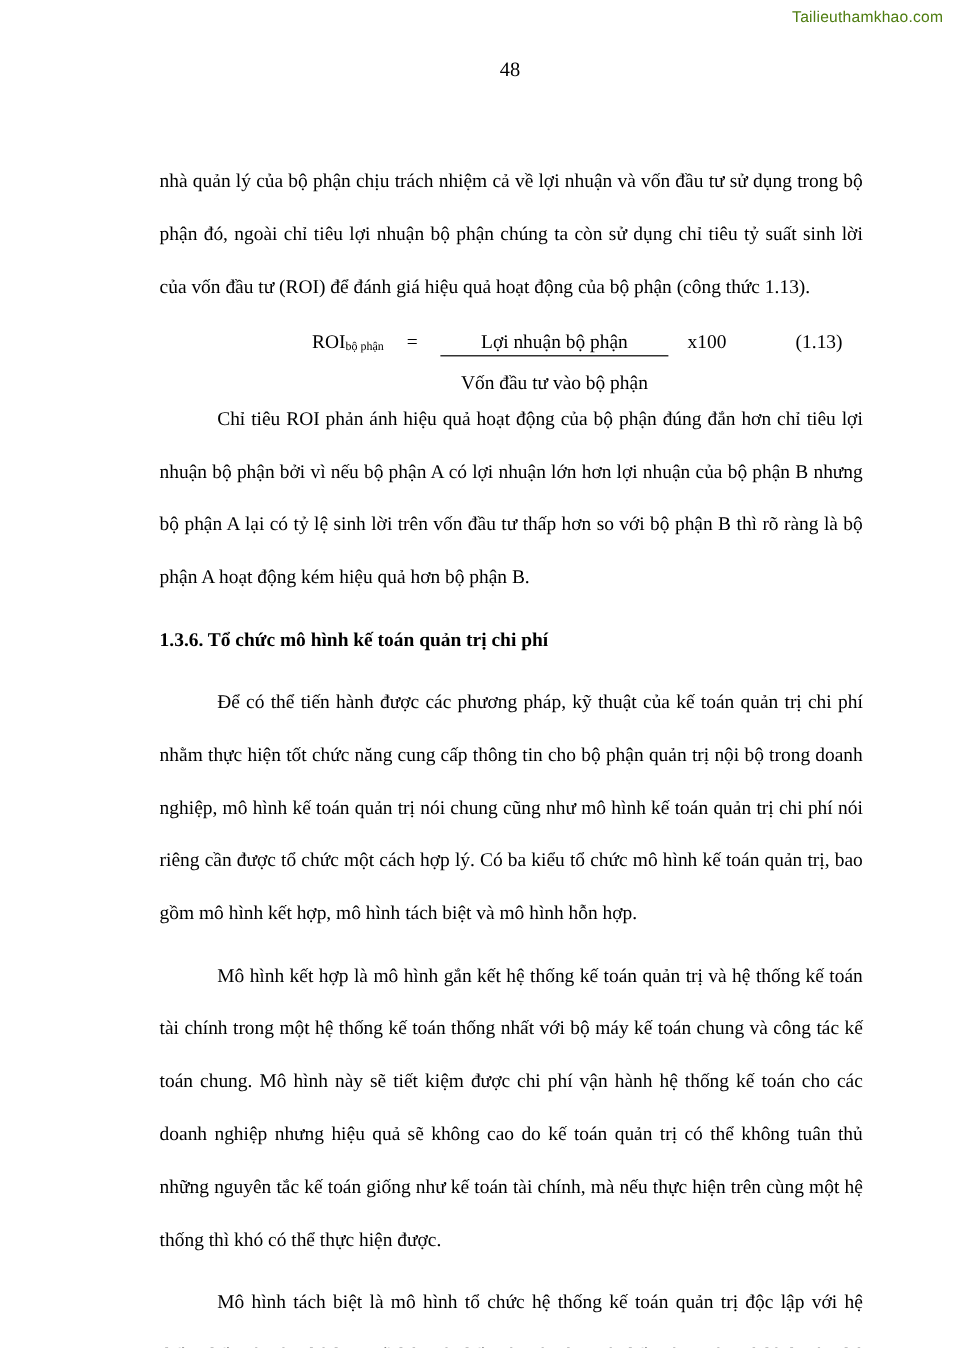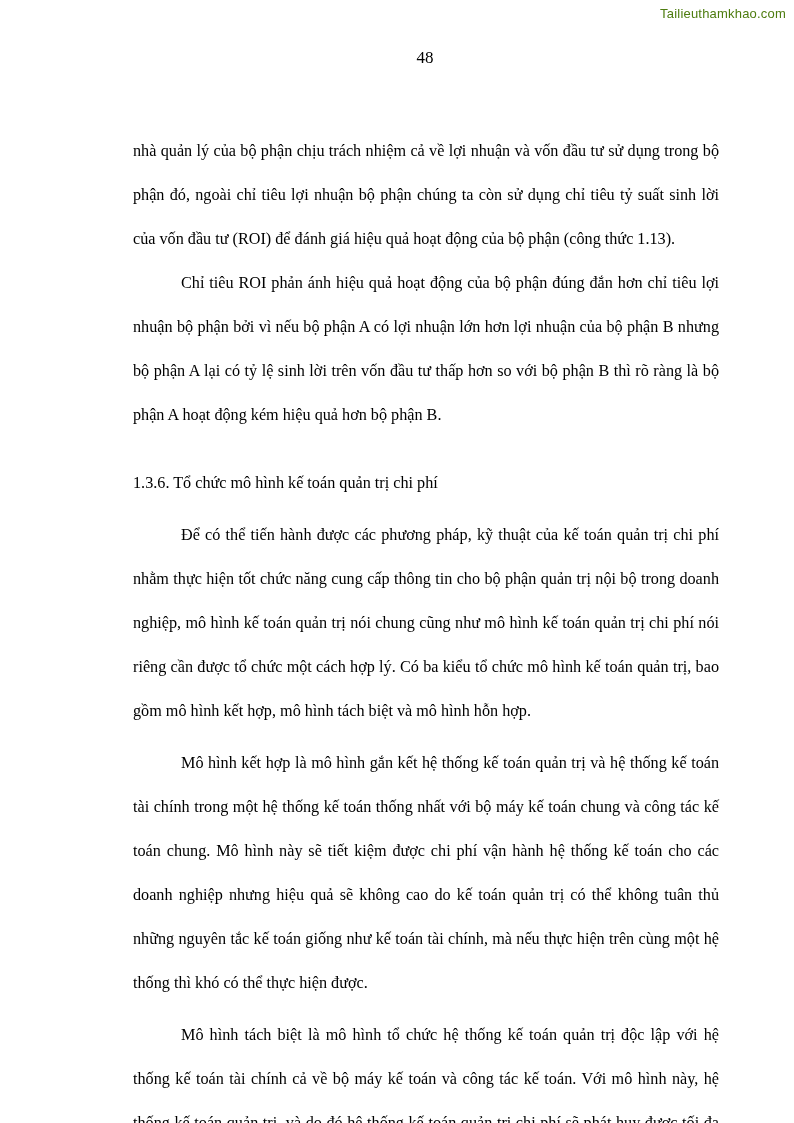--- a/index.html
+++ b/index.html
@@ -5,40 +5,49 @@
   html, body { margin: 0; padding: 0; background: #ffffff; }
   body { width: 794px; height: 1123px; position: relative; overflow: hidden;
          font-family: "Liberation Serif", "DejaVu Serif", serif; color: #000; }
   .watermark { position: absolute; top: 6px; right: 8px; font-family: "Liberation Sans", sans-serif;
                font-size: 13px; color: #4d7c0f; letter-spacing: 0.2px; }
   .page-number { position: absolute; top: 48px; left: 0; width: 850px; text-align: center; font-size: 17px; }
   .content { position: absolute; left: 133px; top: 129px; width: 586px; font-size: 16.2px; line-height: 44px; }
   .para { margin: 0; text-align: justify; }
   .indent { text-indent: 48px; }
   .gap { margin-top: 8px; }
-  .heading { font-weight: normal; margin: 24px 0 0 0; }
+  .heading { font-weight: bold; margin: 8px 0 0 0; }
   .formula { position: relative; height: 64px; margin: 2px 0 0 0; }
   .f-lhs { position: absolute; left: 127px; top: 0; }
   .f-lhs sub { font-size: 10px; vertical-align: -2px; }
   .f-eq { position: absolute; left: 206px; top: 0; }
   .f-num { position: absolute; left: 234px; top: 0; width: 190px; text-align: center; }
   .f-bar { position: absolute; left: 234px; top: 33px; width: 190px; border-top: 1px solid #000; }
   .f-den { position: absolute; left: 234px; top: 34px; width: 190px; text-align: center; }
   .f-mult { position: absolute; left: 440px; top: 0; }
   .f-tag { position: absolute; left: 530px; top: 0; }
 </style>
 </head>
 <body>
 
 <div class="watermark">Tailieuthamkhao.com</div>
 <div class="page-number">48</div>
 
 <div class="content">
   <p class="para">nhà quản lý của bộ phận chịu trách nhiệm cả về lợi nhuận và vốn đầu tư sử dụng trong bộ phận đó, ngoài chỉ tiêu lợi nhuận bộ phận chúng ta còn sử dụng chỉ tiêu tỷ suất sinh lời của vốn đầu tư (ROI) để đánh giá hiệu quả hoạt động của bộ phận (công thức 1.13).</p>
 
+  <div class="formula">
+    <span class="f-lhs"><span>ROI</span><sub>bộ phận</sub></span>
+    <span class="f-eq">=</span>
+    <span class="f-num">Lợi nhuận bộ phận</span>
+    <span class="f-bar"></span>
+    <span class="f-den">Vốn đầu tư vào bộ phận</span>
+    <span class="f-mult">x100</span>
+    <span class="f-tag">(1.13)</span>
+  </div>
 
   <p class="para indent">Chỉ tiêu ROI phản ánh hiệu quả hoạt động của bộ phận đúng đắn hơn chỉ tiêu lợi nhuận bộ phận bởi vì nếu bộ phận A có lợi nhuận lớn hơn lợi nhuận của bộ phận B nhưng bộ phận A lại có tỷ lệ sinh lời trên vốn đầu tư thấp hơn so với bộ phận B thì rõ ràng là bộ phận A hoạt động kém hiệu quả hơn bộ phận B.</p>
 
   <p class="heading">1.3.6. Tổ chức mô hình kế toán quản trị chi phí</p>
 
   <p class="para indent gap">Để có thể tiến hành được các phương pháp, kỹ thuật của kế toán quản trị chi phí nhằm thực hiện tốt chức năng cung cấp thông tin cho bộ phận quản trị nội bộ trong doanh nghiệp, mô hình kế toán quản trị nói chung cũng như mô hình kế toán quản trị chi phí nói riêng cần được tổ chức một cách hợp lý. Có ba kiểu tổ chức mô hình kế toán quản trị, bao gồm mô hình kết hợp, mô hình tách biệt và mô hình hỗn hợp.</p>
 
   <p class="para indent gap">Mô hình kết hợp là mô hình gắn kết hệ thống kế toán quản trị và hệ thống kế toán tài chính trong một hệ thống kế toán thống nhất với bộ máy kế toán chung và công tác kế toán chung. Mô hình này sẽ tiết kiệm được chi phí vận hành hệ thống kế toán cho các doanh nghiệp nhưng hiệu quả sẽ không cao do kế toán quản trị có thể không tuân thủ những nguyên tắc kế toán giống như kế toán tài chính, mà nếu thực hiện trên cùng một hệ thống thì khó có thể thực hiện được.</p>
 
   <p class="para indent gap">Mô hình tách biệt là mô hình tổ chức hệ thống kế toán quản trị độc lập với hệ thống kế toán tài chính cả về bộ máy kế toán và công tác kế toán. Với mô hình này, hệ thống kế toán quản trị, và do đó hệ thống kế toán quản trị chi phí sẽ phát huy được tối đa vai trò của mình, tuy nhiên doanh nghiệp sẽ phải trang trải rất nhiều chi phí để vận hành mô hình này. Tác giả cho rằng, tính thực tiễn của mô hình tách rời không cao vì rất ít các doanh nghiệp có đủ năng lực tài chính để vận hành đồng thời</p>

